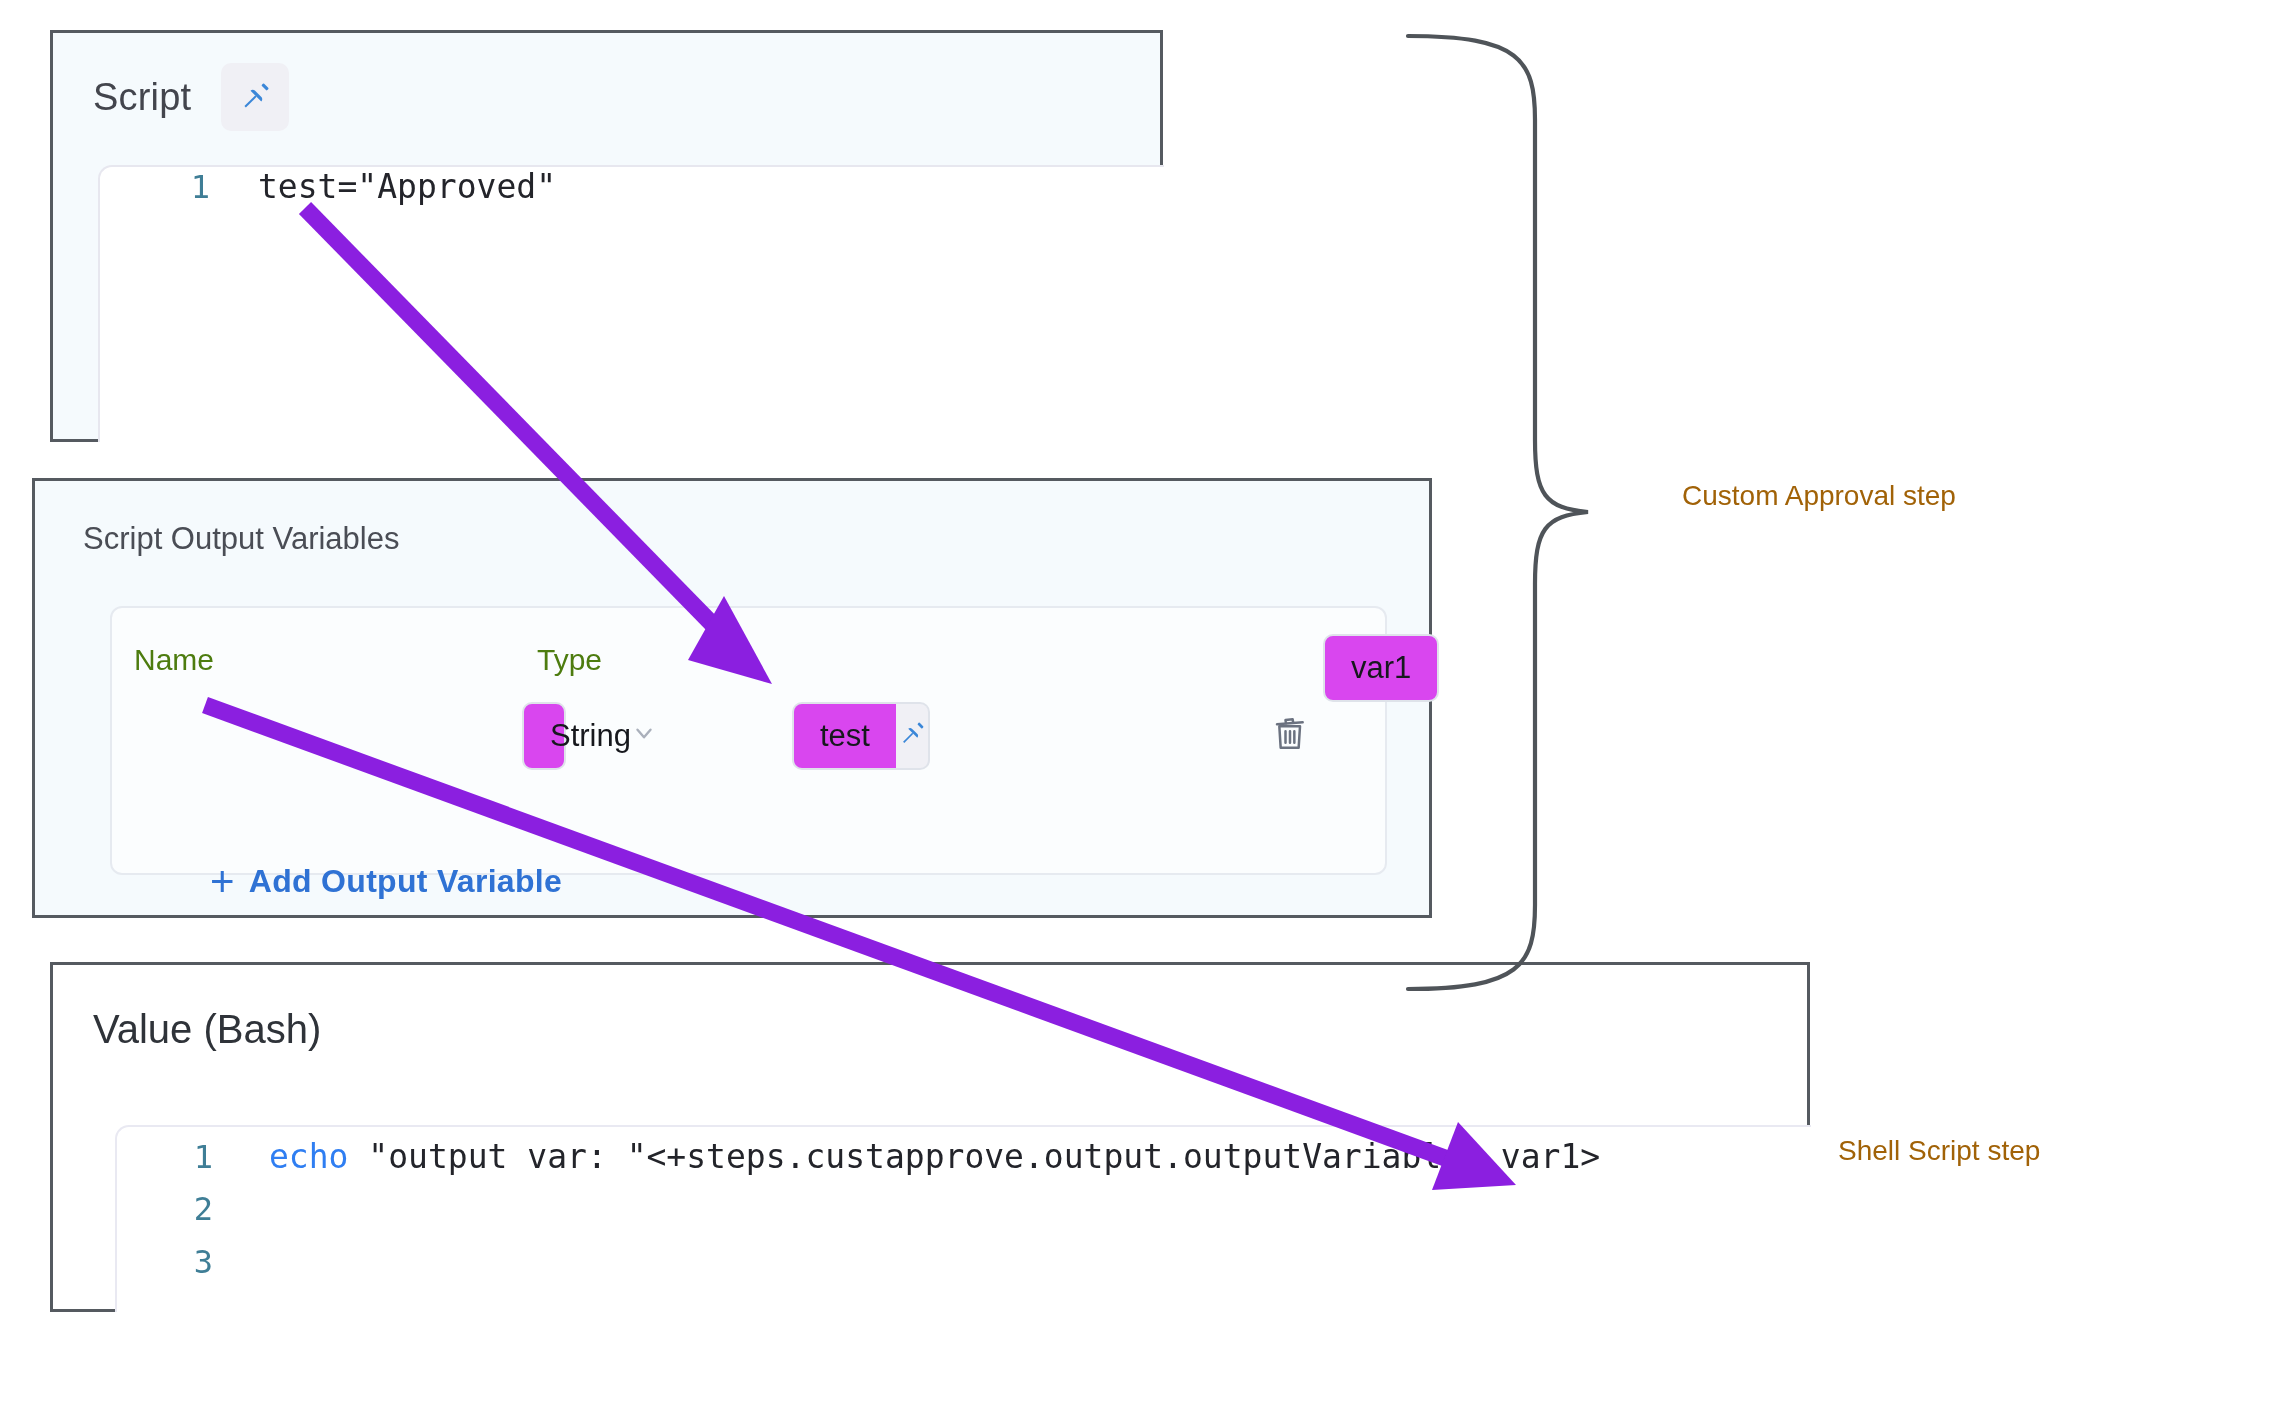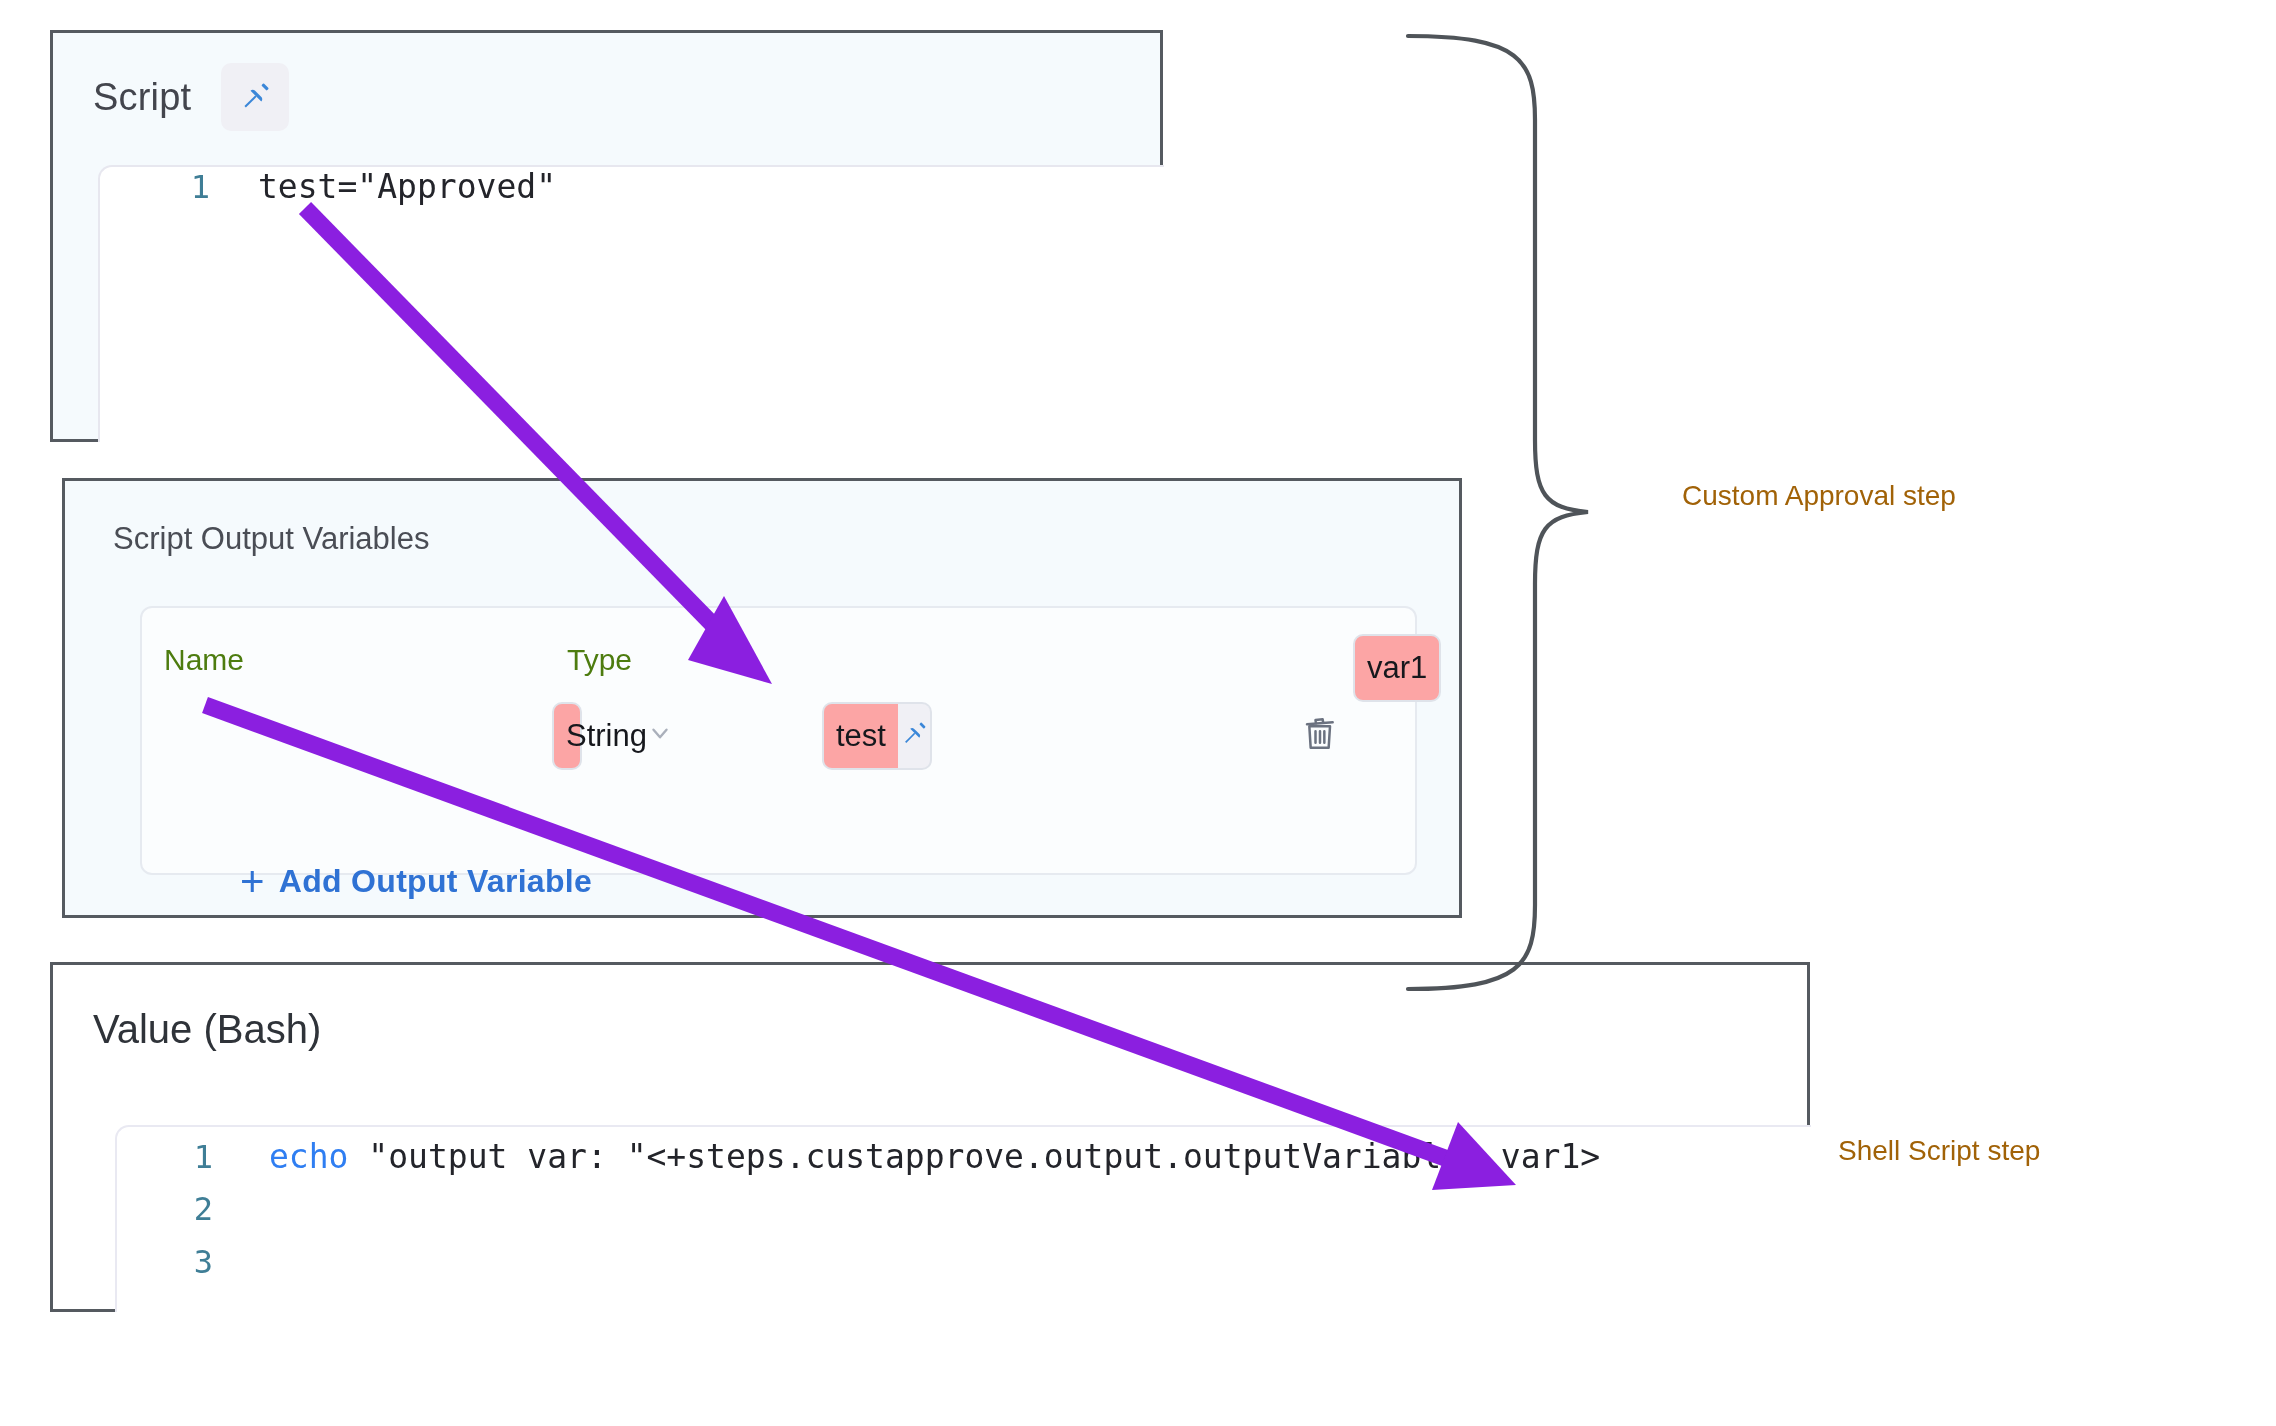--- a/index.html
+++ b/index.html
@@ -83,21 +83,21 @@
   }
   .code-txt {
     margin-left: 48px;
     color: #23242a;
     white-space: pre;
   }
   .kw { color: #2f7ef2; }
 
   
   #sov-panel {
-    left: 34px;
+    left: 4px;
     top: 478px;
     width: 1400px;
     height: 440px;
   }
   .sov-title {
     font-size: 31px;
     color: #4a4d55;
     padding: 40px 0 0 48px;
   }
   .sov-card {
@@ -118,26 +118,26 @@
     align-items: center;
   }
   .col-label {
     font-size: 30px;
     color: #4d7c0f;
     padding-bottom: 16px;
   }
   .field {
     box-sizing: border-box;
     height: 68px;
-    background: #fca5a5;
+    background: #d946ef;
     border: 2px solid #dfe3ea;
     border-radius: 10px;
     display: flex;
     align-items: center;
-    padding: 0 12px;
+    padding: 0 26px;
     font-size: 31px;
     color: #16181d;
   }
   .select-field {
     justify-content: space-between;
     padding-right: 14px;
   }
   .value-wrap {
     display: flex;
     align-items: stretch;

